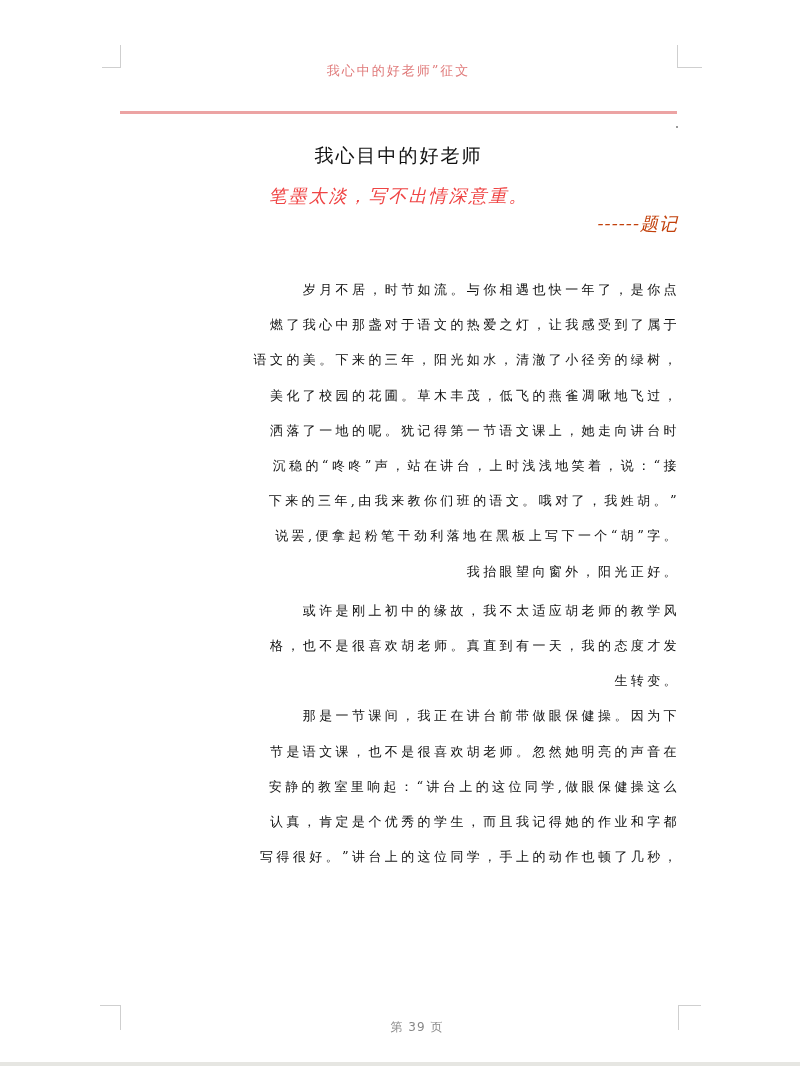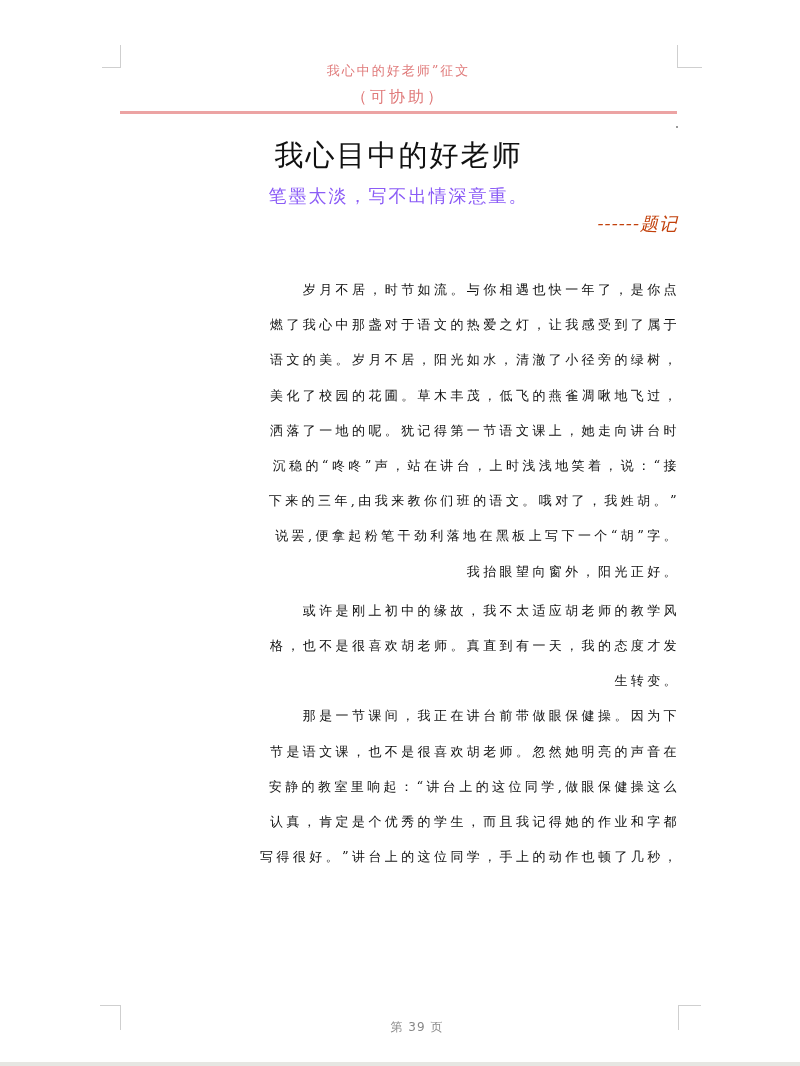--- a/index.html
+++ b/index.html
@@ -70,34 +70,35 @@
       left: 676px; top: 126px;
       width: 2px; height: 2px;
       background: #999;
     }
 
     .title {
       position: absolute;
       left: 120px; top: 137px;
       width: 557px;
       text-align: center;
-      font-size: 29px;
+      font-size: 19px;
       line-height: 36px;
       letter-spacing: 2px;
       color: #111;
     }
     .subtitle {
       position: absolute;
       left: 120px; top: 183px;
       width: 557px;
       text-align: center;
       font-size: 18px;
       line-height: 26px;
       letter-spacing: 2px;
-      color: #8b5cf6;
+      color: #ef4444;
+      font-style: italic;
     }
     .epigraph-sig {
       position: absolute;
       right: 122px; top: 211px;
       font-size: 18px;
       line-height: 26px;
       color: #c2410c;
       letter-spacing: 1px;
       font-style: italic;
     }
@@ -134,34 +135,33 @@
 
 <div class="page">
 
   <div class="crop tl"></div>
   <div class="crop tr"></div>
   <div class="crop bl"></div>
   <div class="crop br"></div>
 
   <div class="header">
     <div class="h1">我心中的好老师”征文</div>
-    <div class="h2">（可协助）</div>
   </div>
   <div class="header-rule"></div>
   <div class="rule-dot"></div>
 
   <div class="title">我心目中的好老师</div>
   <div class="subtitle">笔墨太淡，写不出情深意重。</div>
   <div class="epigraph-sig">------题记</div>
 
   <div class="body-text">
     <div style="margin-bottom:4px;">
       <span class="line indent">岁月不居，时节如流。与你相遇也快一年了，是你点</span>
       <span class="line">燃了我心中那盏对于语文的热爱之灯，让我感受到了属于</span>
-      <span class="line">语文的美。岁月不居，阳光如水，清澈了小径旁的绿树，</span>
+      <span class="line">语文的美。下来的三年，阳光如水，清澈了小径旁的绿树，</span>
       <span class="line">美化了校园的花圃。草木丰茂，低飞的燕雀凋啾地飞过，</span>
       <span class="line">洒落了一地的呢。犹记得第一节语文课上，她走向讲台时</span>
       <span class="line">沉稳的“咚咚”声，站在讲台，上时浅浅地笑着，说：“接</span>
       <span class="line">下来的三年,由我来教你们班的语文。哦对了，我姓胡。”</span>
       <span class="line">说罢,便拿起粉笔干劲利落地在黑板上写下一个“胡”字。</span>
       <span class="line">我抬眼望向窗外，阳光正好。</span>
     </div>
     <div style="">
       <span class="line indent">或许是刚上初中的缘故，我不太适应胡老师的教学风</span>
       <span class="line">格，也不是很喜欢胡老师。真直到有一天，我的态度才发</span>

